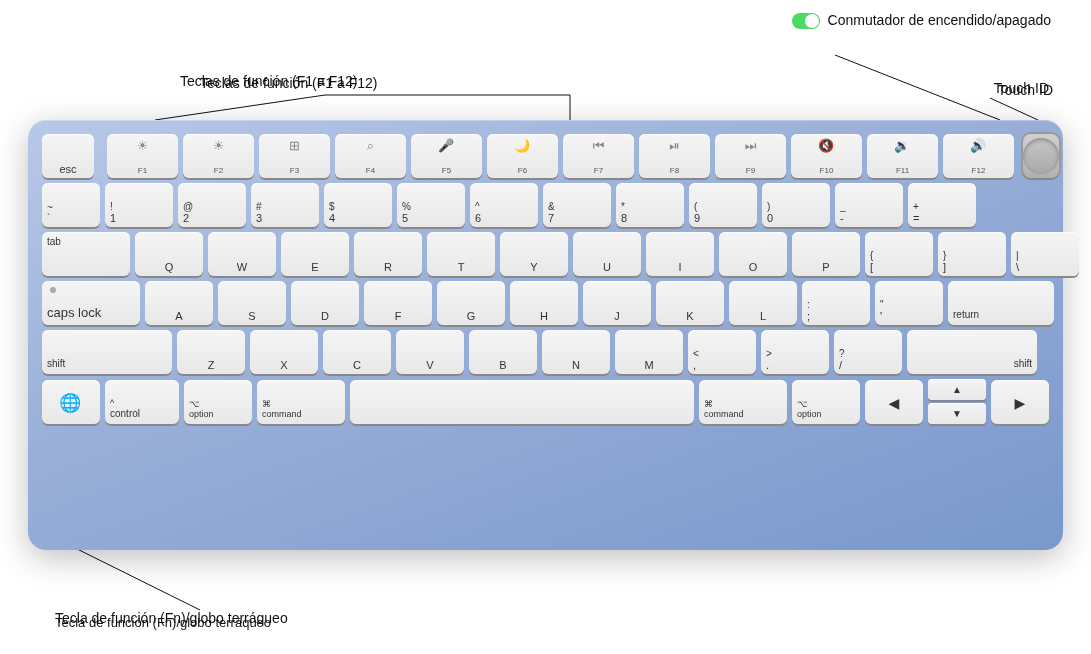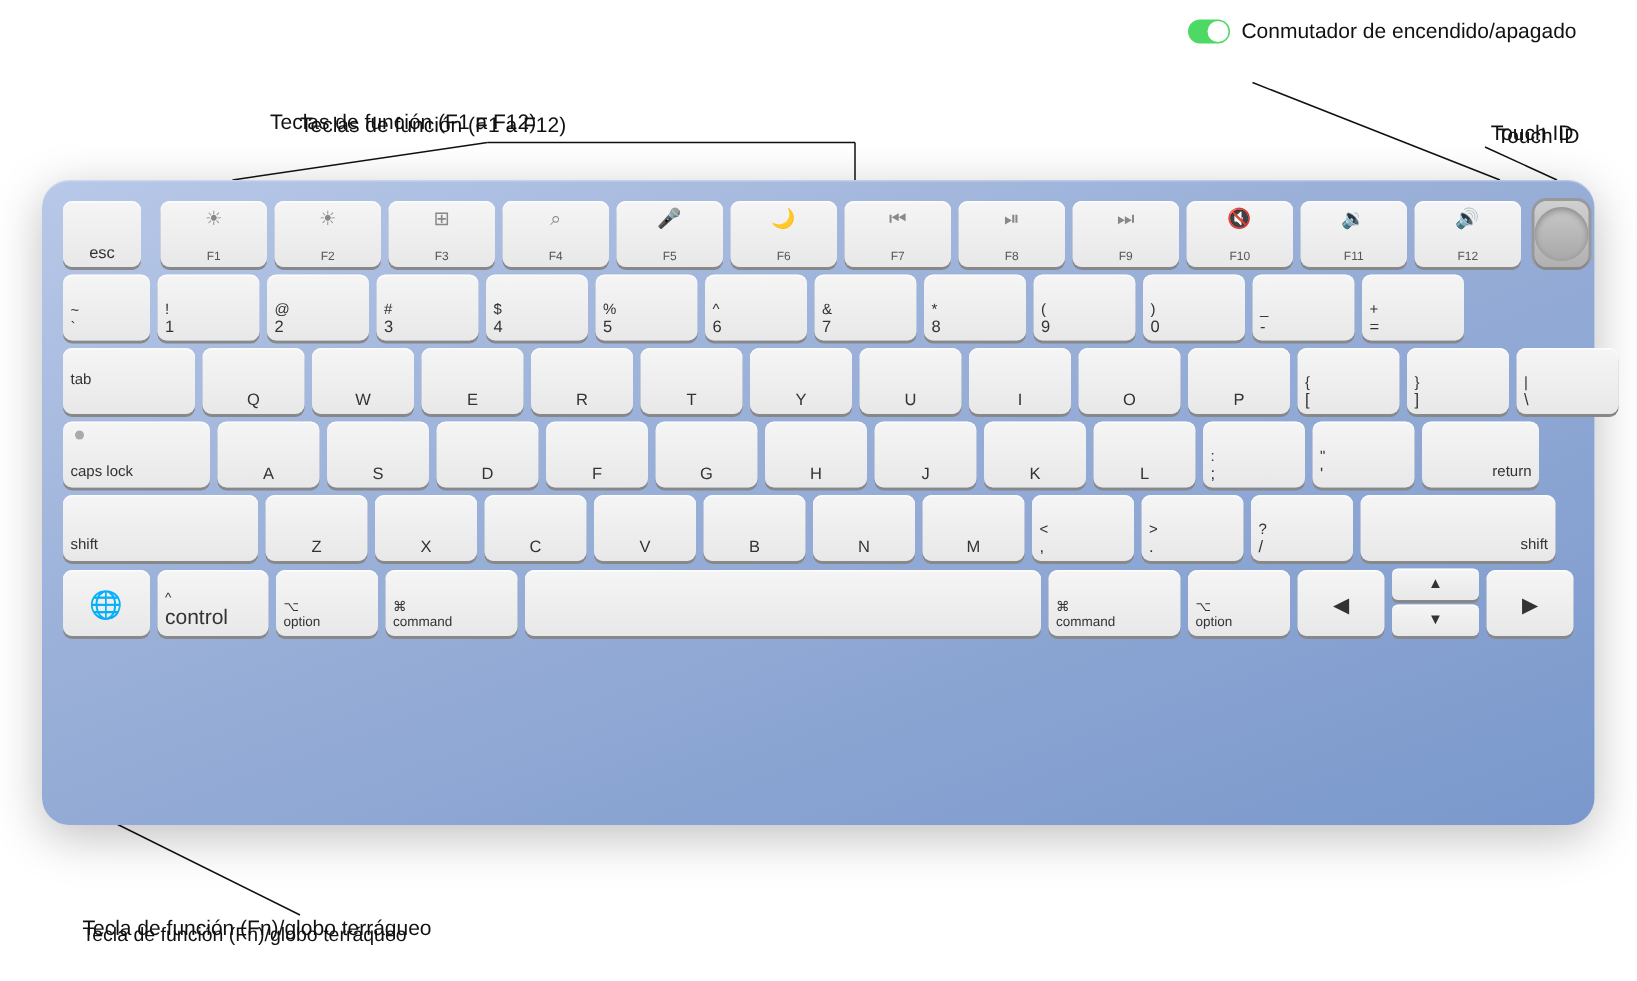--- a/index.html
+++ b/index.html
@@ -127,24 +127,24 @@
     }
 
     
     .key-fn { width: 52px; }
     .key-fkey { width: 71px; height: 44px; flex-direction: column; justify-content: flex-end; align-items: center; }
     .key-fkey .top-label { font-size: 13px; color: #888; }
     .key-fkey .main-label { font-size: 8px; color: #555; margin-top: 2px; }
     .key-standard { width: 68px; }
     .key-backquote { width: 58px; }
     .key-delete { width: 96px; justify-content: flex-end; align-items: flex-end; }
-    .key-tab { width: 88px; justify-content: center; align-items: flex-start; }
+    .key-tab { width: 88px; justify-content: flex-start; align-items: flex-start; }
     .key-backslash { width: 68px; }
     .key-capslock { width: 98px; }
-    .key-return { width: 78px; justify-content: flex-end; align-items: flex-end; }
+    .key-return { width: 106px; justify-content: flex-end; }
     .key-shift-l { width: 130px; justify-content: flex-end; align-items: flex-start; }
     .key-shift-r { width: 130px; justify-content: flex-end; align-items: flex-end; }
     .key-globe { width: 58px; }
     .key-control { width: 74px; }
     .key-option { width: 68px; }
     .key-command { width: 88px; }
     .key-space { flex: 1; }
     .key-command-r { width: 88px; }
     .key-arrow { width: 58px; height: 44px; }
     .key-arrow-ud { width: 58px; height: 21px; min-height: 21px; border-radius: 4px; justify-content: center; align-items: center; padding: 2px; font-size: 10px; }
@@ -371,21 +371,21 @@
       </div>
       <div class="key key-backslash">
         <span style="font-size:10px">|</span>
         <span style="font-size:11px;font-weight:500">\</span>
       </div>
     </div>
 
     <div class="key-row">
       <div class="key key-capslock">
         <div class="caps-dot"></div>
-        <span style="font-size:10px;padding-bottom:2px">caps lock</span>
+        <span style="font-size:13px;padding-bottom:2px">caps lock</span>
       </div>
       <div class="key key-standard">
           <span class="main-label">A</span>
         </div>
       <div class="key key-standard">
           <span class="main-label">S</span>
         </div>
       <div class="key key-standard">
           <span class="main-label">D</span>
         </div>
@@ -461,21 +461,21 @@
         <span style="font-size:10px;padding-bottom:2px">shift</span>
       </div>
     </div>
 
     <div class="key-row" style="align-items:flex-end">
       <div class="key key-globe" style="align-items:center;justify-content:center;">
         <span style="font-size:18px">🌐</span>
       </div>
       <div class="key key-control">
         <span style="font-size:9px">^</span>
-        <span style="font-size:14px;padding-bottom:2px">control</span>
+        <span style="font-size:10px;padding-bottom:2px">control</span>
       </div>
       <div class="key key-option">
         <span style="font-size:9px">⌥</span>
         <span style="font-size:9px;padding-bottom:2px">option</span>
       </div>
       <div class="key key-command">
         <span style="font-size:9px">⌘</span>
         <span style="font-size:9px;padding-bottom:2px">command</span>
       </div>
       <div class="key key-space"></div>

